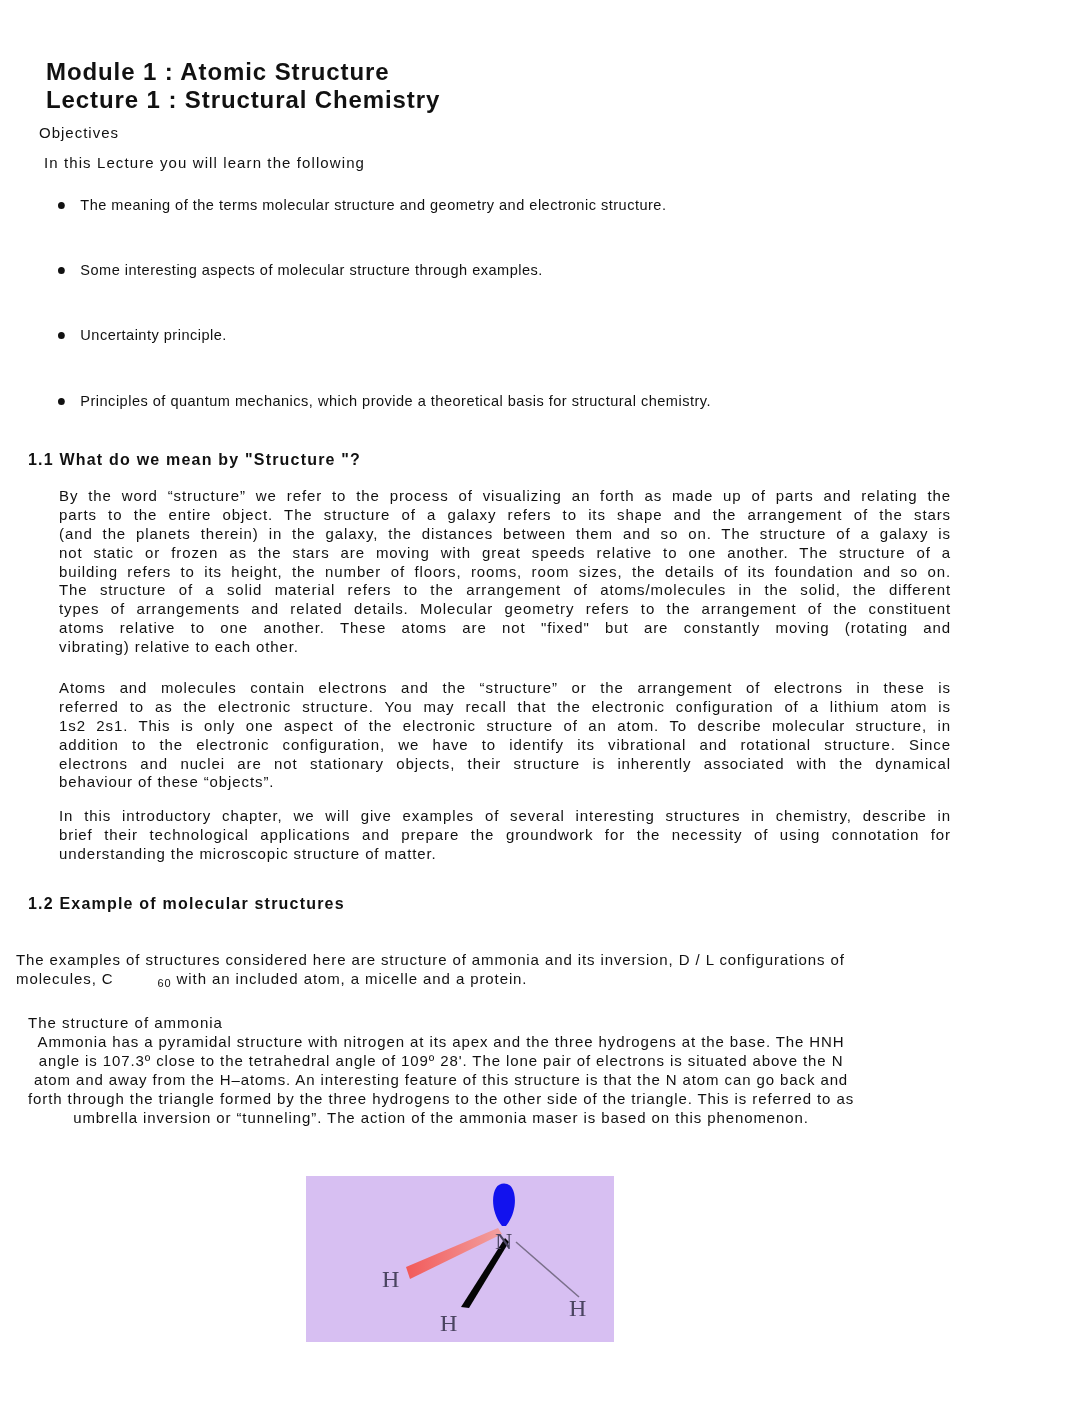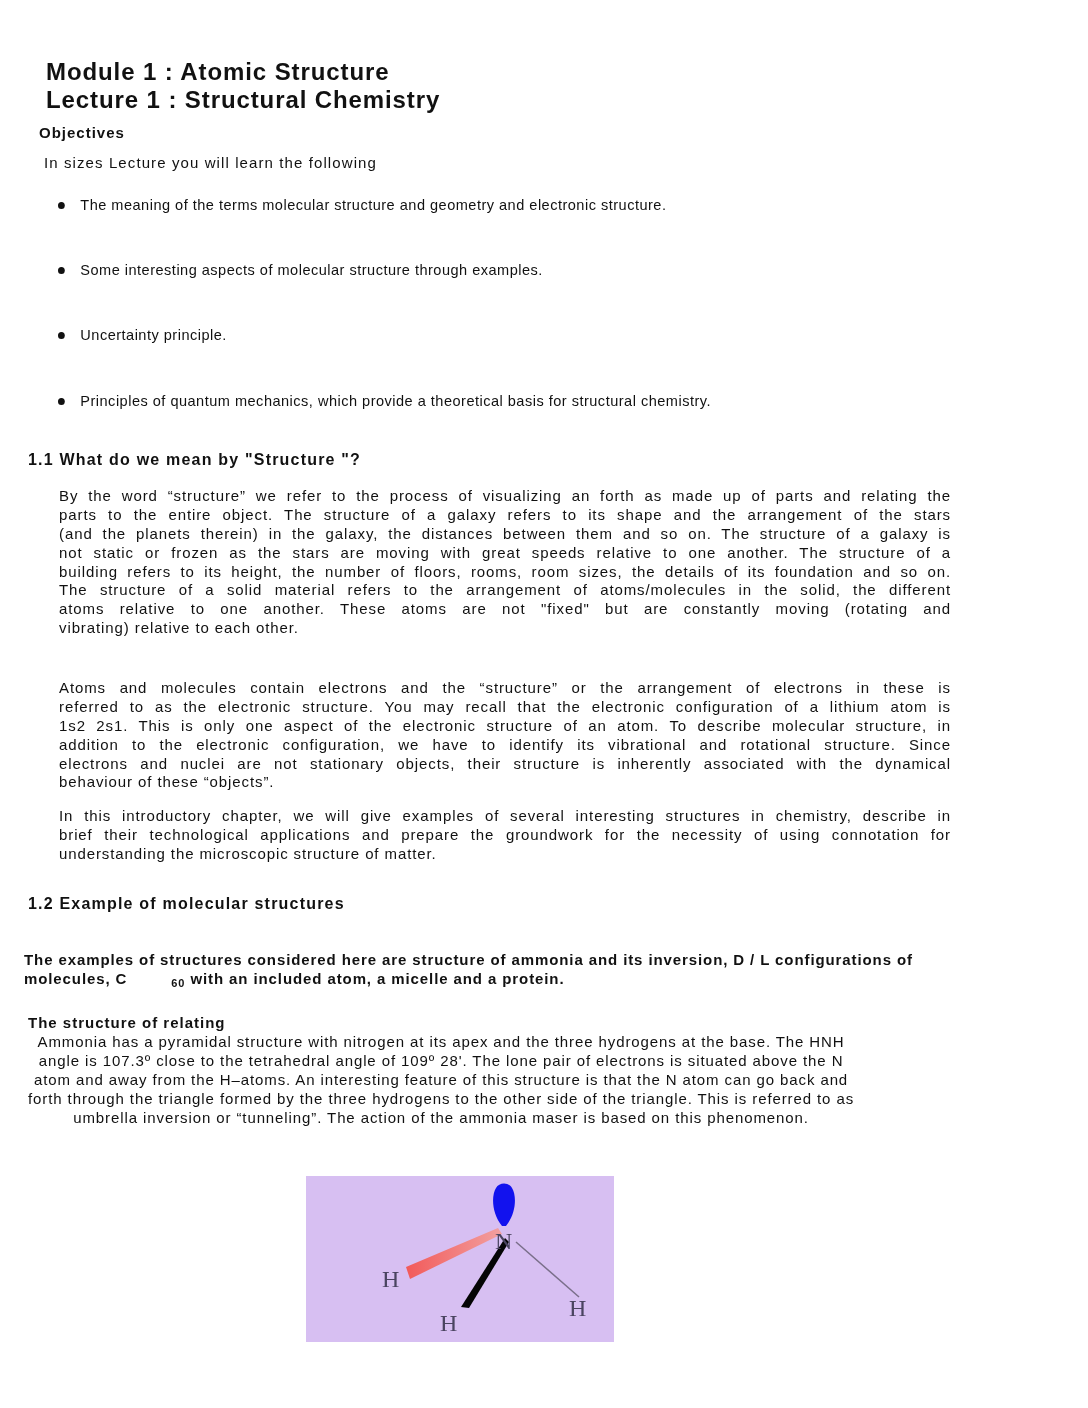--- a/index.html
+++ b/index.html
@@ -1,40 +1,40 @@
 <!DOCTYPE html>
 <html><head>
 <meta charset="utf-8">
 <style>
   html, body { margin: 0; padding: 0; background: #ffffff; }
   body { width: 1088px; height: 1408px; position: relative; overflow: hidden;
          font-family: "Liberation Sans", sans-serif; color: #111; }
   .abs { position: absolute; }
   .title { font-weight: bold; font-size: 24px; letter-spacing: 0.9px; }
-  .h-obj { font-weight: bold; font-size: 15px; letter-spacing: 1px; }
+  .h-obj { font-weight: normal; font-size: 15px; letter-spacing: 1px; }
   .intro { font-size: 15px; letter-spacing: 1.1px; }
   .bullet { font-size: 15px; letter-spacing: 0.5px; transform: scaleX(0.97); transform-origin: left; white-space: nowrap; }
   .bullet .dot { display: inline-block; width: 7px; height: 7px; border-radius: 50%; background: #111; margin-right: 16px; vertical-align: middle; position: relative; top: -1px; }
   .sec { font-weight: bold; font-size: 16px; letter-spacing: 1.2px; white-space: nowrap; }
   .para { font-size: 15px; line-height: 18.9px; letter-spacing: 0.9px; }
   .para .ln { display: block; white-space: nowrap; text-align: justify; text-align-last: justify; height: 18.9px; }
   .para .ln.last { text-align-last: left; }
   .para2 { font-size: 15px; line-height: 18.9px; letter-spacing: 0.9px; }
   .para2 .ln { display: block; white-space: nowrap; height: 18.9px; }
   sub { font-size: 11px; vertical-align: -3px; line-height: 0; padding-left: 44px; }
   .figure { background: #d7bff2; }
 </style>
 </head>
 <body>
 
 <div class="abs title" style="left:46px; top:58px;">Module 1 : Atomic Structure</div>
 <div class="abs title" style="left:46px; top:86px;">Lecture 1 : Structural Chemistry</div>
 
 <div class="abs h-obj" style="left:39px; top:124px;">Objectives</div>
-<div class="abs intro" style="left:44px; top:154px;">In sizes Lecture you will learn the following</div>
+<div class="abs intro" style="left:44px; top:154px;">In this Lecture you will learn the following</div>
 
 <div class="abs bullet" style="left:58px; top:196px;">
   <span class="dot"></span><span>The meaning of the terms molecular structure and geometry and electronic structure.</span>
 </div>
 <div class="abs bullet" style="left:58px; top:261px;">
   <span class="dot"></span><span>Some interesting aspects of molecular structure through examples.</span>
 </div>
 <div class="abs bullet" style="left:58px; top:326px;">
   <span class="dot"></span><span>Uncertainty principle.</span>
 </div>
@@ -44,20 +44,21 @@
 
 <div class="abs sec" style="left:28px; top:451px;">1.1 What do we mean by "Structure "?</div>
 
 <div class="abs para" style="left:59px; top:487px; width:892px;">
   <span class="ln">By the word “structure” we refer to the process of visualizing an forth as made up of parts and relating the</span>
   <span class="ln">parts to the entire object. The structure of a galaxy refers to its shape and the arrangement of the stars</span>
   <span class="ln">(and the planets therein) in the galaxy, the distances between them and so on. The structure of a galaxy is</span>
   <span class="ln">not static or frozen as the stars are moving with great speeds relative to one another. The structure of a</span>
   <span class="ln">building refers to its height, the number of floors, rooms, room sizes, the details of its foundation and so on.</span>
   <span class="ln">The structure of a solid material refers to the arrangement of atoms/molecules in the solid, the different</span>
+  <span class="ln">types of arrangements and related details. Molecular geometry refers to the arrangement of the constituent</span>
   <span class="ln">atoms relative to one another. These atoms are not "fixed" but are constantly moving (rotating and</span>
   <span class="ln last">vibrating) relative to each other.</span>
 </div>
 
 <div class="abs para" style="left:59px; top:679px; width:892px;">
   <span class="ln">Atoms and molecules contain electrons and the “structure” or the arrangement of electrons in these is</span>
   <span class="ln">referred to as the electronic structure. You may recall that the electronic configuration of a lithium atom is</span>
   <span class="ln">1s2 2s1. This is only one aspect of the electronic structure of an atom. To describe molecular structure, in</span>
   <span class="ln">addition to the electronic configuration, we have to identify its vibrational and rotational structure. Since</span>
   <span class="ln">electrons and nuclei are not stationary objects, their structure is inherently associated with the dynamical</span>
@@ -65,26 +66,26 @@
 </div>
 
 <div class="abs para" style="left:59px; top:807px; width:892px;">
   <span class="ln">In this introductory chapter, we will give examples of several interesting structures in chemistry, describe in</span>
   <span class="ln">brief their technological applications and prepare the groundwork for the necessity of using connotation for</span>
   <span class="ln last">understanding the microscopic structure of matter.</span>
 </div>
 
 <div class="abs sec" style="left:28px; top:895px;">1.2 Example of molecular structures</div>
 
-<div class="abs para2" style="left:24px; top:951px;font-weight:bold;">
+<div class="abs para2" style="left:16px; top:951px;">
   <span class="ln">The examples of structures considered here are structure of ammonia and its inversion, D / L configurations of</span>
   <span class="ln"><span>molecules, C</span><sub>60</sub><span> with an included atom, a micelle and a protein.</span></span>
 </div>
 
-<div class="abs h-obj" style="left:28px; top:1014px;">The structure of relating</div>
+<div class="abs h-obj" style="left:28px; top:1014px;">The structure of ammonia</div>
 
 <div class="abs para2" style="left:28px; top:1033px;text-align:center;">
   <span class="ln">Ammonia has a pyramidal structure with nitrogen at its apex and the three hydrogens at the base. The HNH</span>
   <span class="ln">angle is 107.3º close to the tetrahedral angle of 109º 28'. The lone pair of electrons is situated above the N</span>
   <span class="ln">atom and away from the H–atoms. An interesting feature of this structure is that the N atom can go back and</span>
   <span class="ln">forth through the triangle formed by the three hydrogens to the other side of the triangle. This is referred to as</span>
   <span class="ln">umbrella inversion or “tunneling”. The action of the ammonia maser is based on this phenomenon.</span>
 </div>
 
 <div class="abs figure" style="left:306px; top:1176px; width:308px; height:166px;">

